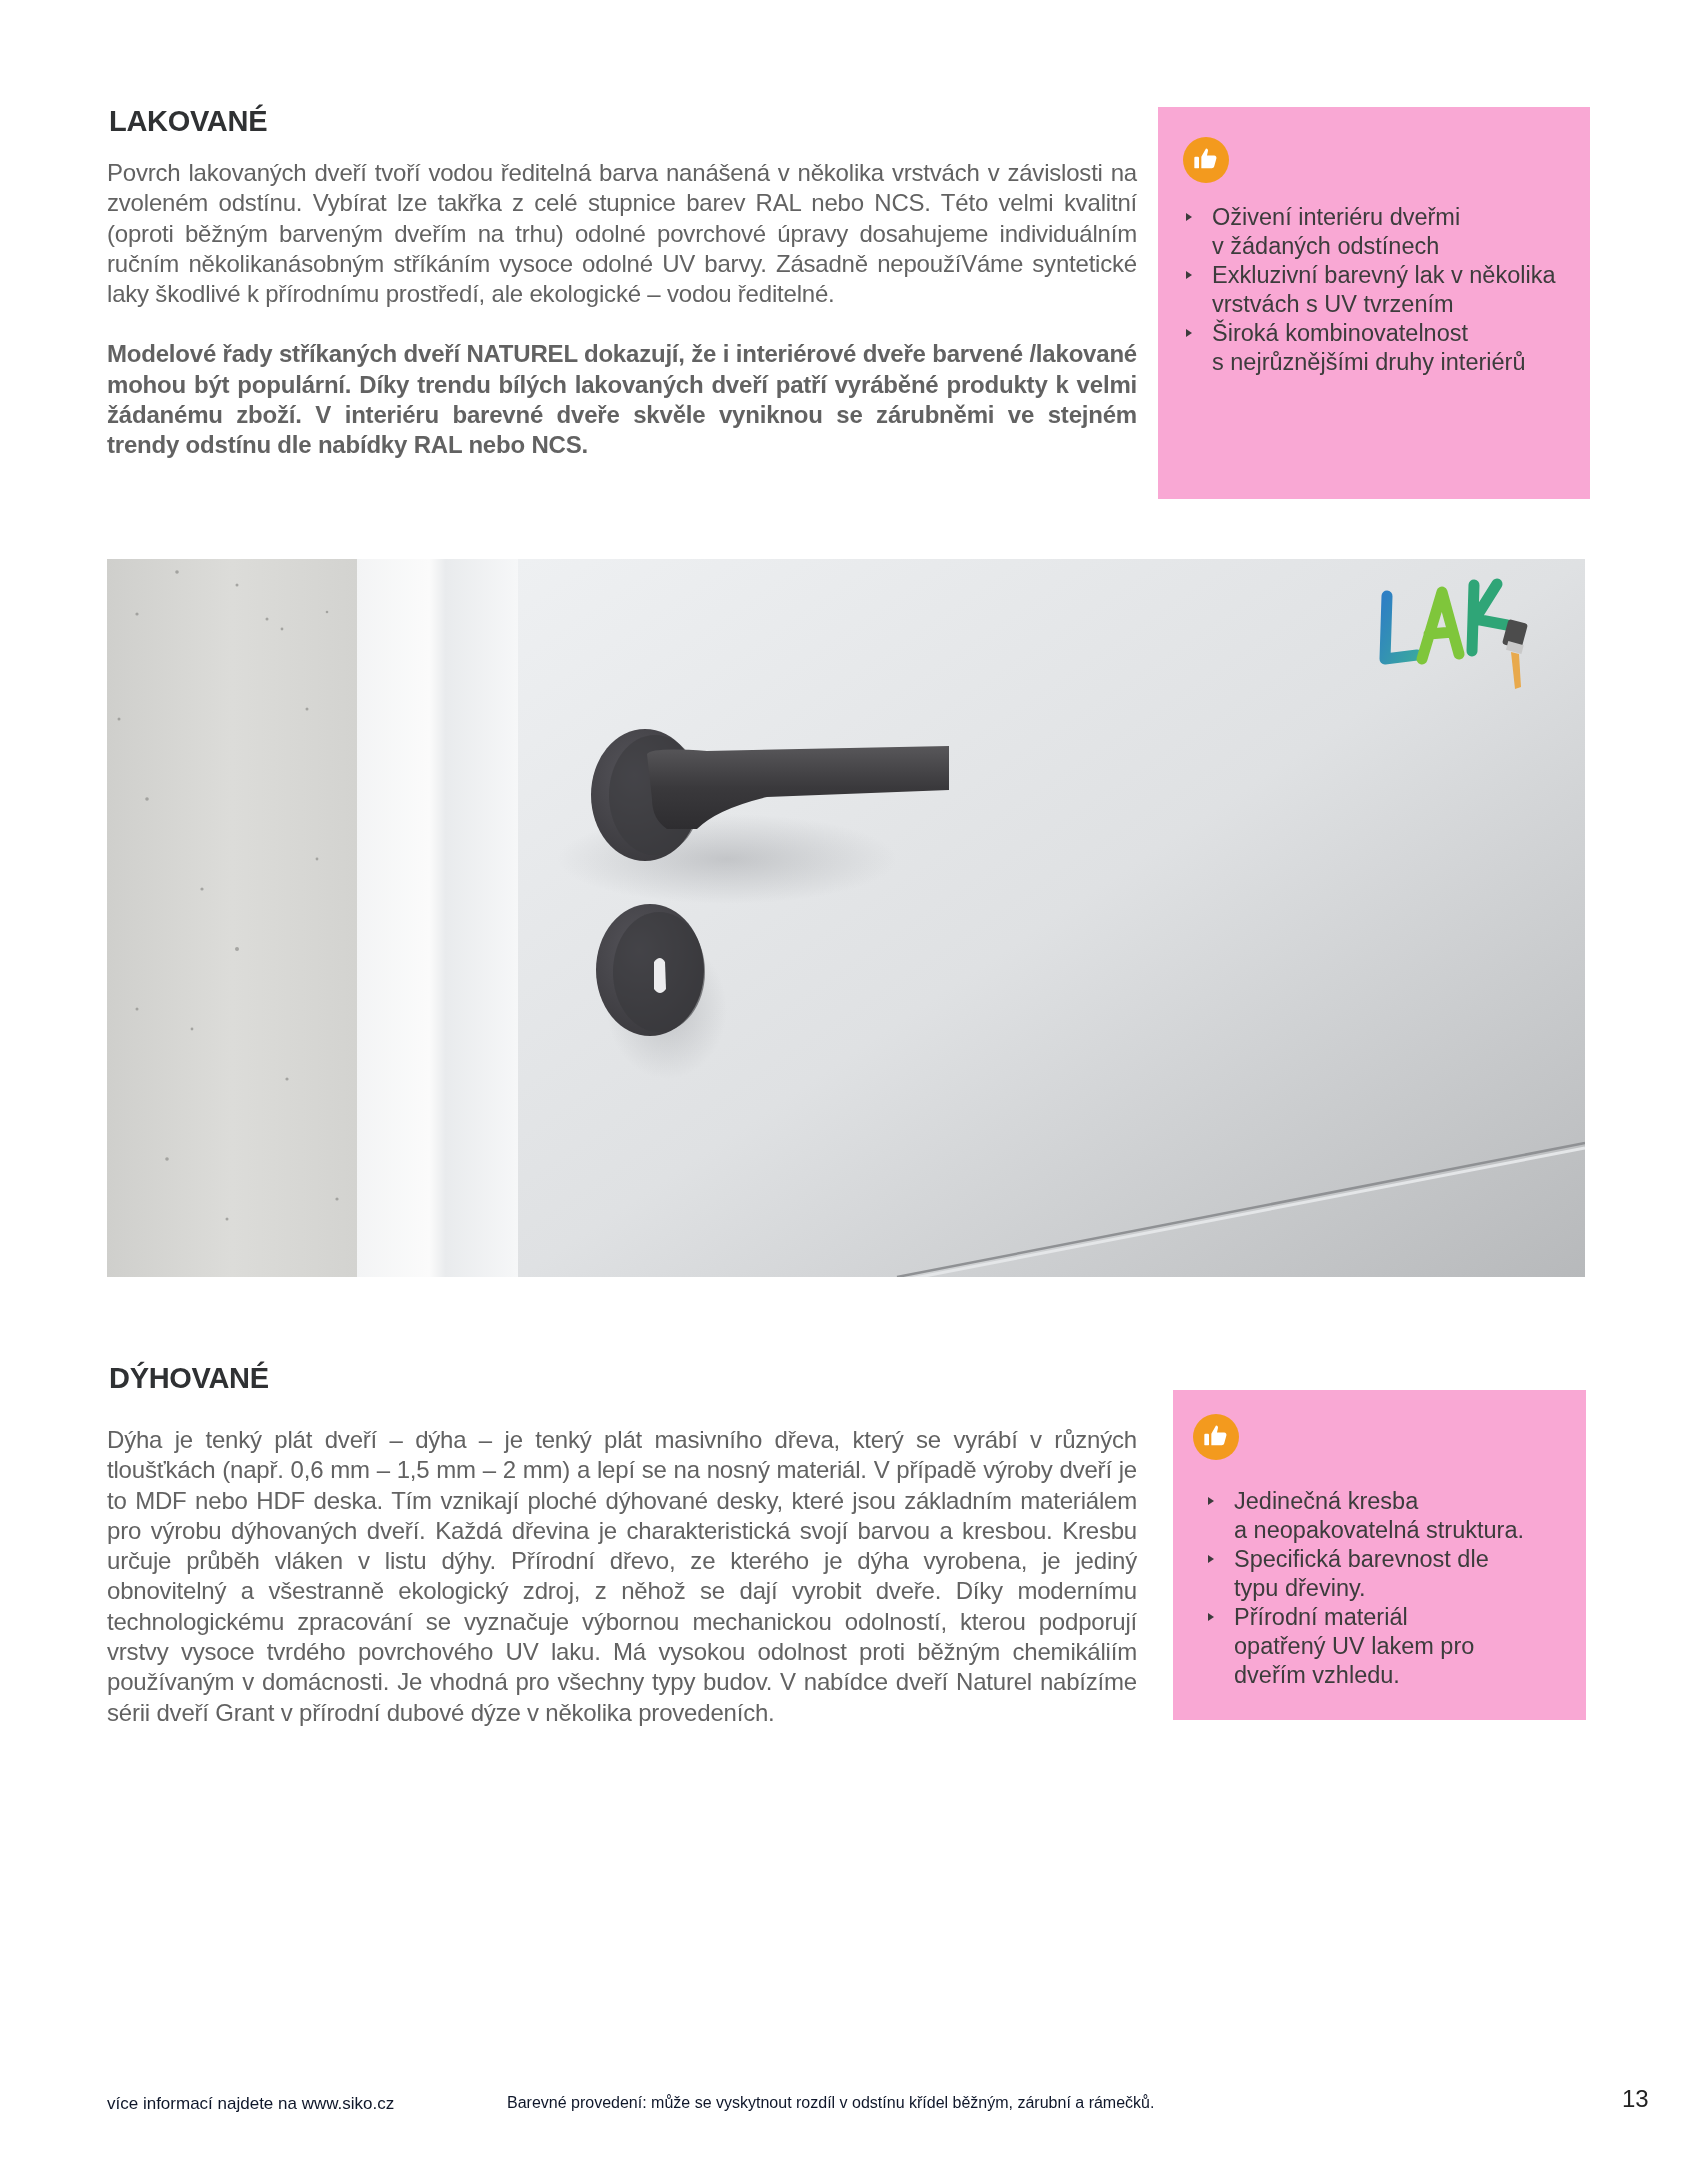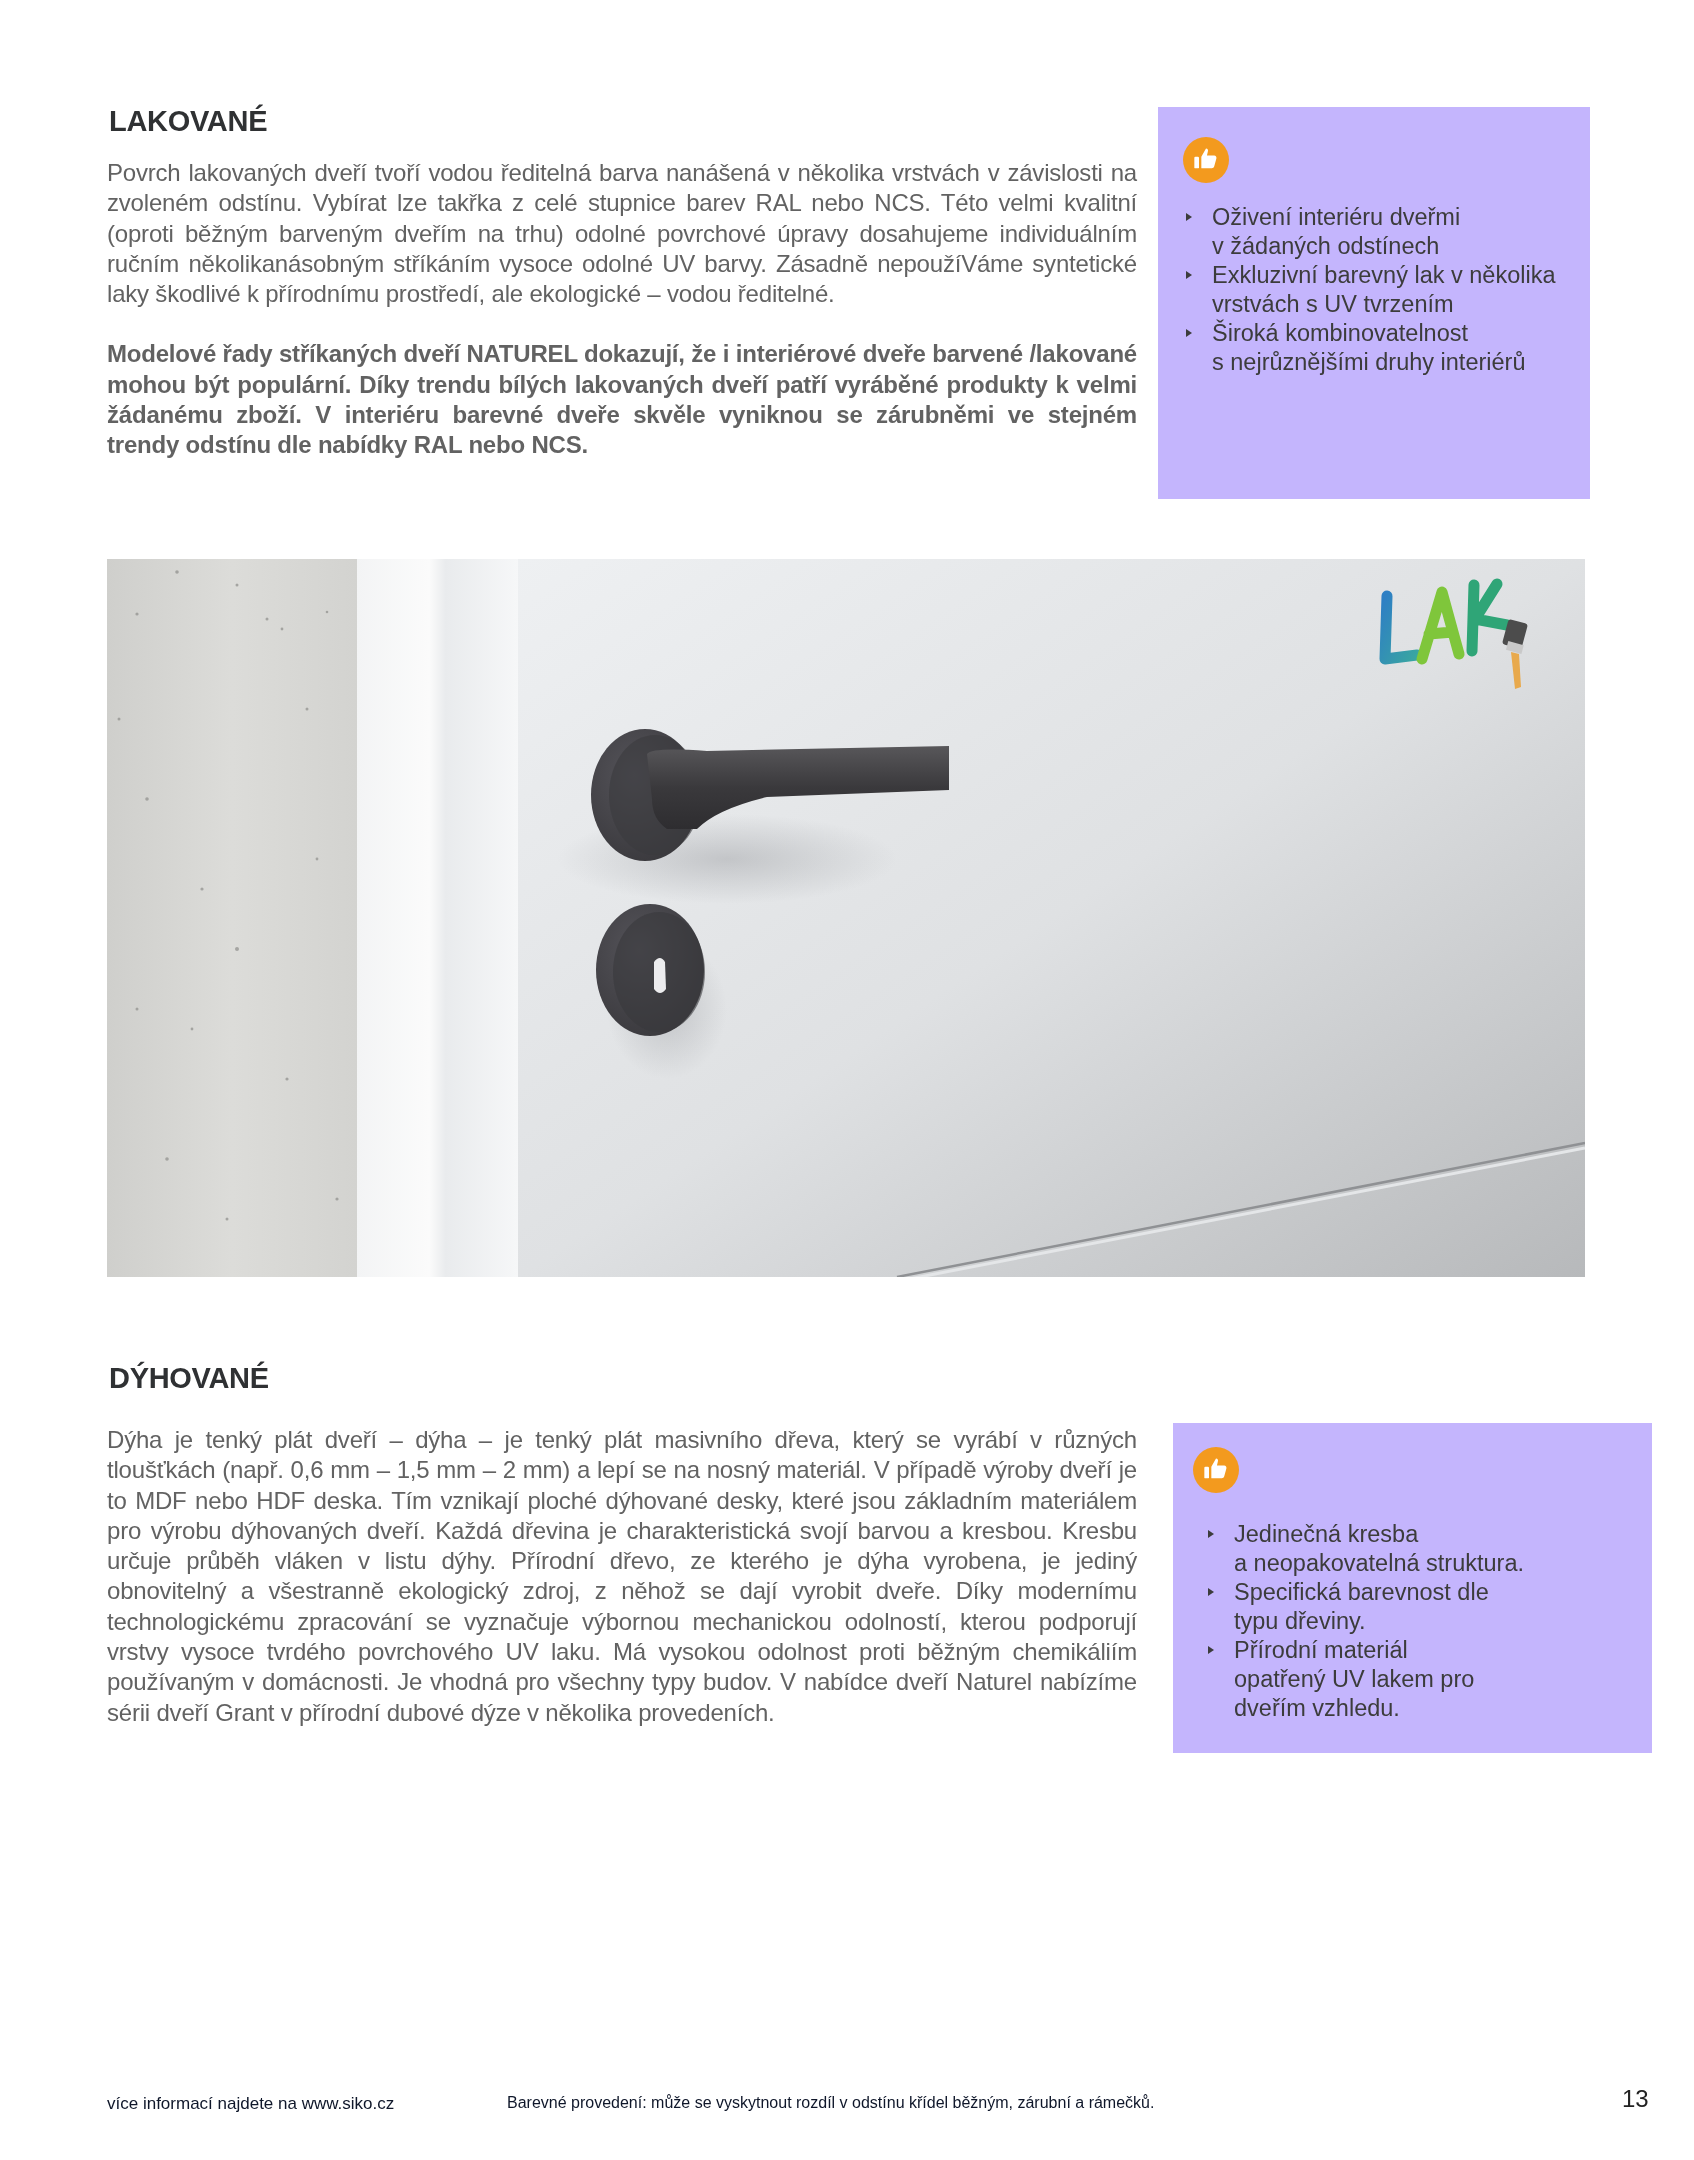--- a/index.html
+++ b/index.html
@@ -4,21 +4,21 @@
 <style>
   html, body { margin: 0; padding: 0; background: #ffffff; }
   body { width: 1694px; height: 2160px; position: relative; overflow: hidden;
          font-family: "Liberation Sans", sans-serif; color: #5e5e5e; }
   .heading { position: absolute; left: 107px; font-family: "Liberation Sans", sans-serif;
              font-weight: bold; font-size: 29px; color: #2f3133; letter-spacing: -0.3px; margin: 2px; }
   .body-text { position: absolute; left: 107px; width: 1030px; font-size: 24px; line-height: 30.3px;
                color: #626262; text-align: justify; margin: 0; letter-spacing: -0.2px; }
   .body-text p { margin: 0; }
   .body-text p + p { margin-top: 30px; font-weight: bold; }
-  .panel { position: absolute; background: #c4b5fd; }
+  .panel { position: absolute; background: #f9a8d4; }
   .thumb { position: absolute; width: 46px; height: 46px; border-radius: 50%; background: #f39a1e; }
   .thumb svg { position: absolute; left: 9px; top: 8px; }
   .bullets { position: absolute; list-style: none; margin: 0; padding: 0; font-size: 23.5px;
              line-height: 29px; color: #3c3c3c; }
   .bullets li { position: relative; padding-left: 26px; }
   .bullets li .tri { position: absolute; left: 0; top: 10px; width: 0; height: 0;
                      border-top: 4px solid transparent; border-bottom: 4px solid transparent;
                      border-left: 6px solid #3c3c3c; }
   .photo { position: absolute; left: 107px; top: 559px; width: 1478px; height: 718px; overflow: hidden; background: #d9dadc; }
   .footer-text { position: absolute; top: 2094px; font-size: 17px; color: #0f172a; }
@@ -141,21 +141,21 @@
     </g>
   </svg>
 </div>
 
 <h2 class="heading" style="top:1360px;">DÝHOVANÉ</h2>
 
 <div class="body-text" style="top:1425px;">
   <p>Dýha je tenký plát dveří – dýha – je tenký plát masivního dřeva, který se vyrábí v různých tloušťkách (např. 0,6 mm – 1,5 mm – 2 mm) a lepí se na nosný materiál. V případě výroby dveří je to MDF nebo HDF deska. Tím vznikají ploché dýhované desky, které jsou základním materiálem pro výrobu dýhovaných dveří. Každá dřevina je charakteristická svojí barvou a kresbou. Kresbu určuje průběh vláken v listu dýhy. Přírodní dřevo, ze kterého je dýha vyrobena, je jediný obnovitelný a všestranně ekologický zdroj, z něhož  se dají vyrobit dveře. Díky modernímu technologickému zpracování se vyznačuje výbornou mechanickou odolností, kterou podporují vrstvy vysoce tvrdého povrchového UV laku. Má vysokou odolnost proti běžným chemikáliím používaným v domácnosti. Je vhodná pro všechny typy budov. V nabídce dveří Naturel nabízíme sérii dveří Grant v přírodní dubové dýze v několika provedeních.</p>
 </div>
 
-<div class="panel" style="left:1173px; top:1423px; width:479px; height:330px;">
+<div class="panel" style="left:1173px; top:1390px; width:413px; height:330px;">
   <div class="thumb" style="left:20px; top:24px;">
     <svg width="28" height="28" viewBox="0 0 24 24">
       <rect x="2" y="10" width="4" height="10" rx="1" fill="#fff"></rect>
       <path d="M8 10 L12 3 C13.5 3 14 4.2 13.6 5.6 L12.8 9 H19 C20.4 9 21.3 10.3 20.9 11.6 L19 18.5 C18.7 19.4 17.9 20 17 20 H8 Z" fill="#fff"></path>
     </svg>
   </div>
   <ul class="bullets" style="left:35px; top:97px;">
     <li><span class="tri"></span><span class="txt" style="white-space: pre-line;">Jedinečná kresba
 a neopakovatelná struktura.</span></li>
     <li><span class="tri"></span><span class="txt" style="white-space: pre-line;">Specifická barevnost dle

